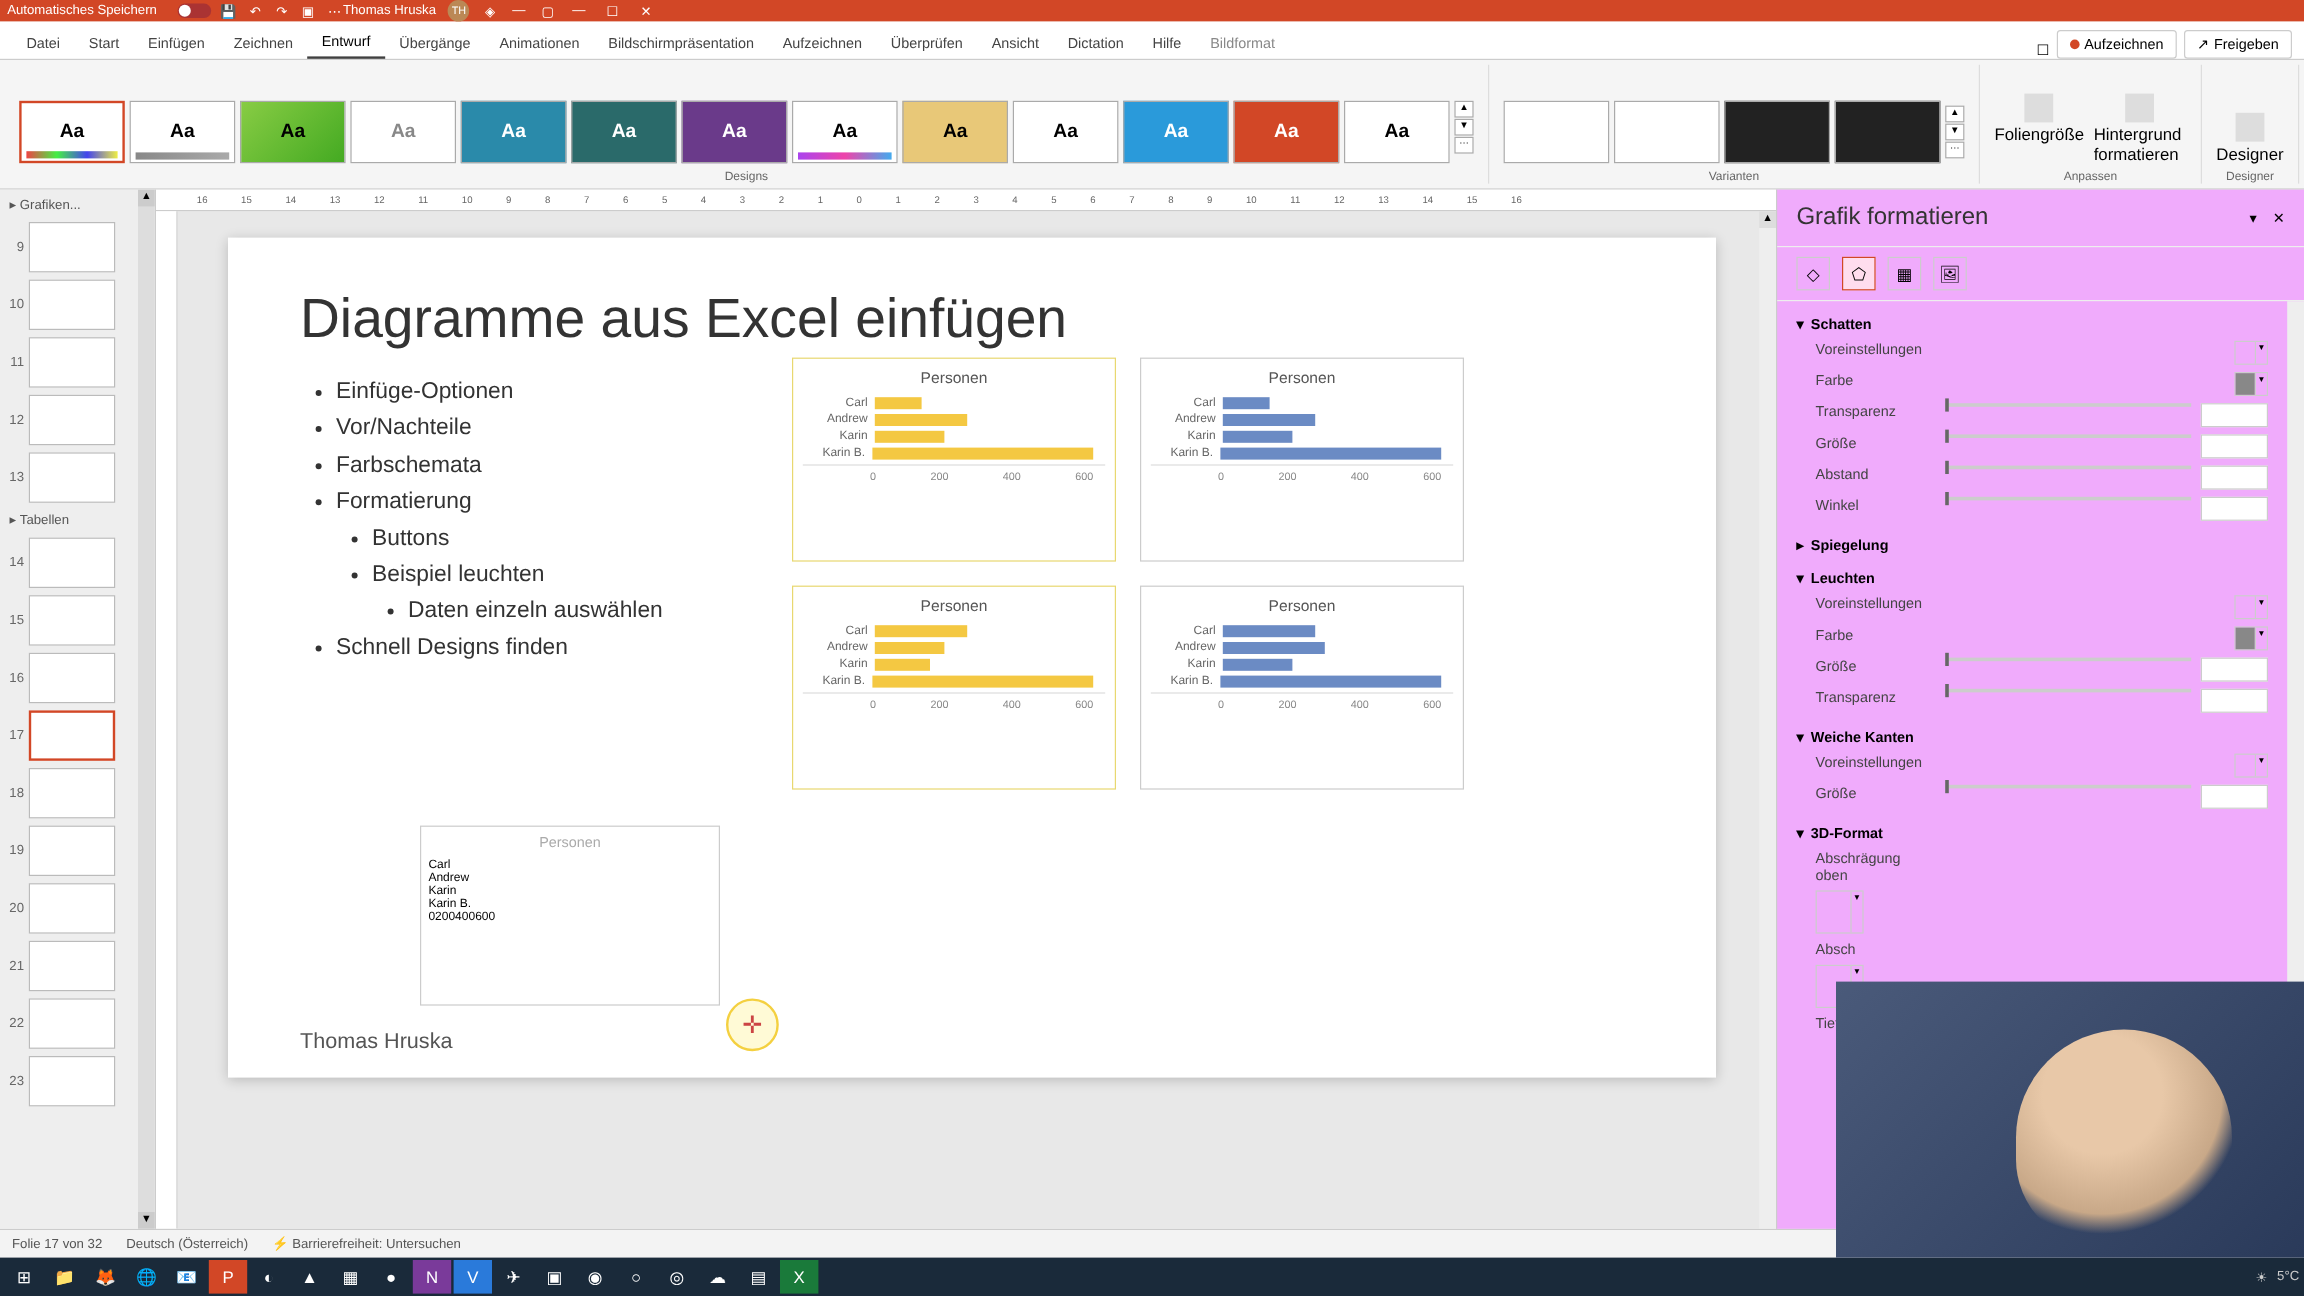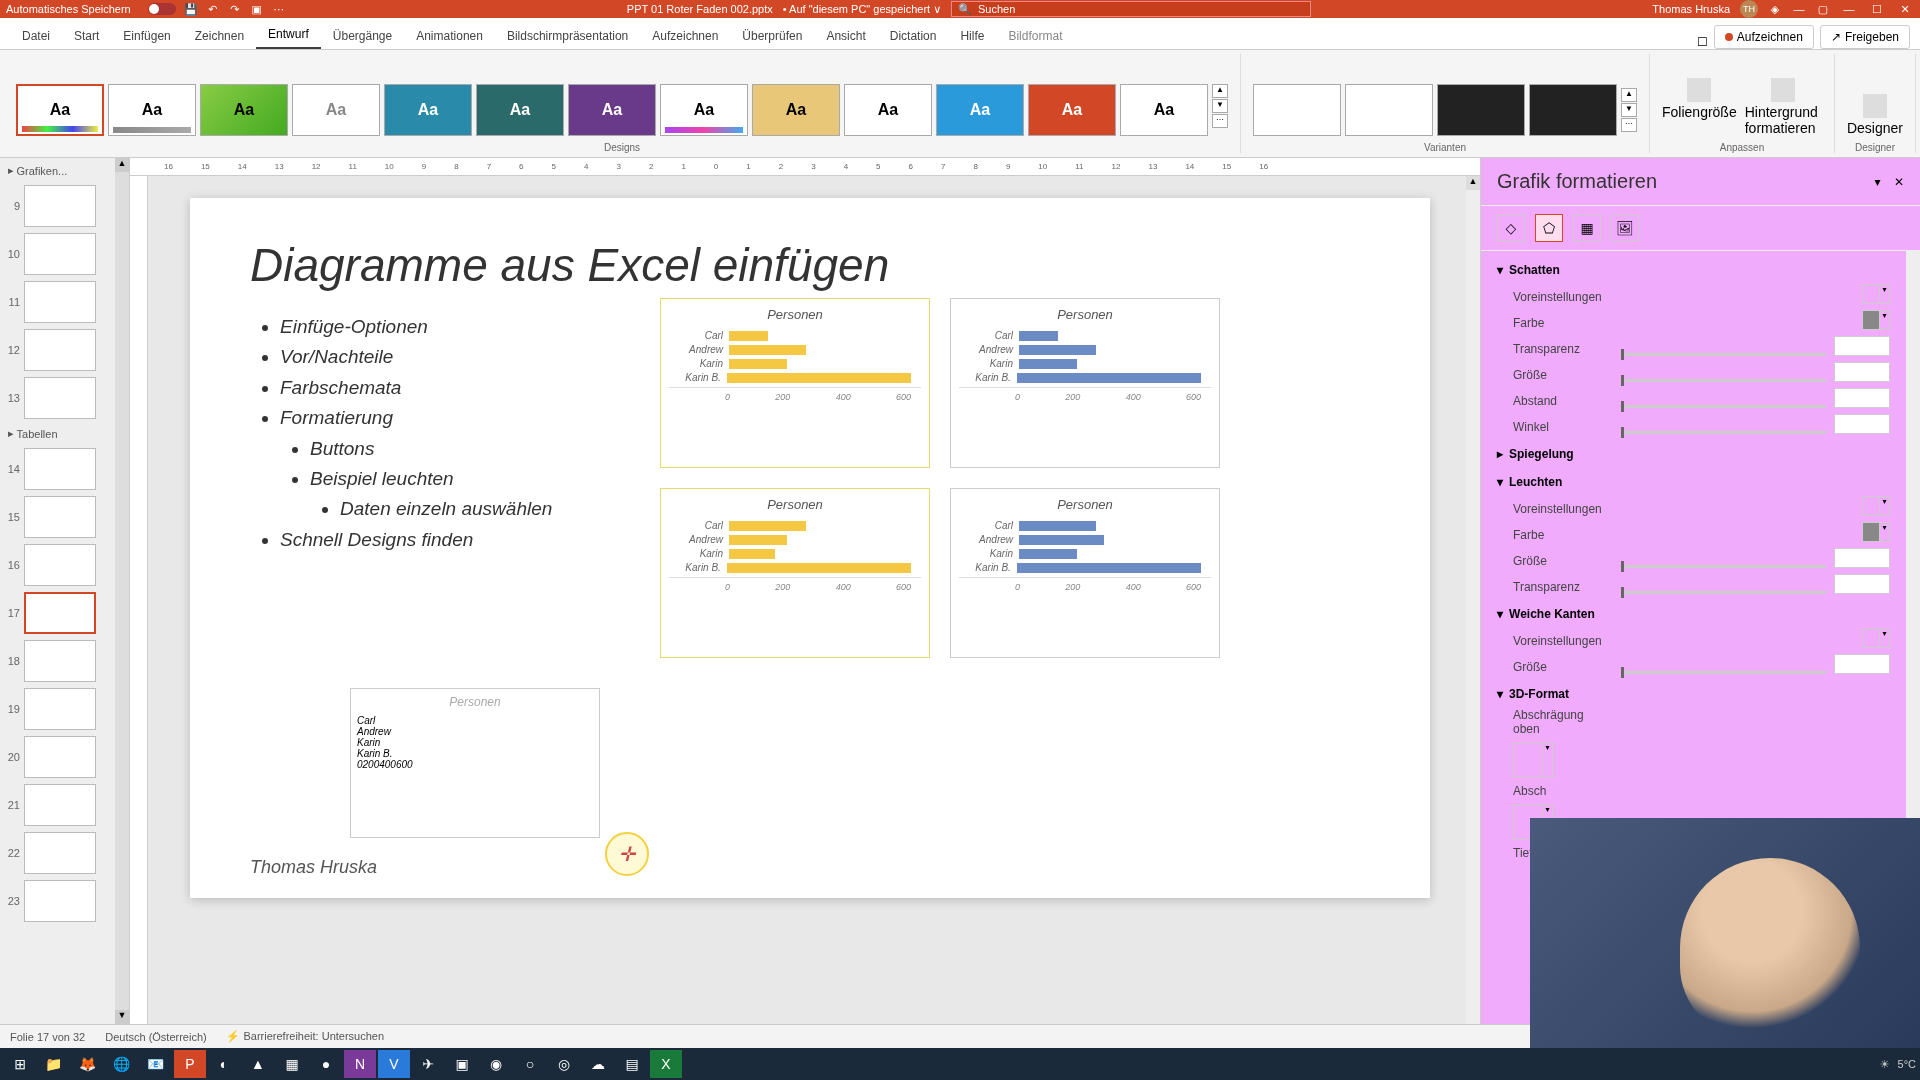--- a/index.html
+++ b/index.html
@@ -51,21 +51,21 @@
 .section-head { font-size: 11px; color: #555; padding: 2px 4px; display: flex; align-items: center; gap: 3px; }
 .slide-thumb-row { display: flex; align-items: center; gap: 4px; margin: 6px 0; }
 .slide-num { width: 16px; font-size: 11px; color: #666; text-align: right; }
 .slide-thumb { width: 72px; height: 42px; background: #fff; border: 1px solid #bbb; }
 .slide-thumb.active { border: 2px solid #d24726; }
 
 .canvas-area { flex: 1; background: #e8e8e8; position: relative; overflow: hidden; }
 .ruler-h { height: 18px; background: #fff; border-bottom: 1px solid #ccc; font-size: 8px; display: flex; align-items: center; padding-left: 20px; color: #666; }
 .ruler-h span { margin: 0 14px; }
 .ruler-v { width: 18px; background: #fff; border-right: 1px solid #ccc; position: absolute; left: 0; top: 18px; bottom: 0; }
-.slide-canvas { position: absolute; left: 60px; top: 40px; width: 1240px; height: 700px; background: #fff; box-shadow: 0 2px 10px rgba(0,0,0,0.2); padding: 40px 60px; font-style: italic; }
+.slide-canvas { position: absolute; left: 60px; top: 40px; width: 1240px; height: 700px; background: #fff; box-shadow: 0 2px 10px rgba(0,0,0,0.2); padding: 40px 60px; }
 .slide-title { font-size: 46px; color: #333; margin-bottom: 20px; }
 .slide-body { font-size: 19px; color: #333; line-height: 1.6; }
 .slide-body ul { list-style: disc; padding-left: 30px; }
 .slide-body ul ul { list-style: disc; }
 .slide-body ol { padding-left: 30px; }
 .slide-text { width: 360px; }
 .charts-grid { display: grid; grid-template-columns: 1fr 1fr; gap: 20px; position: absolute; left: 470px; top: 100px; }
 .mini-chart { width: 270px; height: 170px; border: 1px solid #ccc; padding: 8px; background: #fff; font-size: 11px; }
 .mini-chart.yellow-border { border: 1px solid #e8d870; }
 .mini-chart .ct { text-align: center; font-size: 13px; margin-bottom: 8px; color: #555; }
@@ -90,21 +90,21 @@
 
 .format-pane { width: 440px; background: #f0abfc; border-left: 1px solid #ccc; display: flex; flex-direction: column; font-size: 12px; }
 .format-pane-header { padding: 12px 16px; display: flex; align-items: center; justify-content: space-between; border-bottom: 1px solid #eee; }
 .format-pane-title { font-size: 20px; color: #333; }
 .format-pane-icons { display: flex; gap: 10px; padding: 8px 16px; border-bottom: 1px solid #eee; }
 .fp-icon { width: 28px; height: 28px; border: 1px solid #ccc; display: flex; align-items: center; justify-content: center; font-size: 14px; }
 .fp-icon.active { border-color: #d24726; background: #fde; }
 .format-pane-body { flex: 1; overflow-y: auto; padding: 8px 16px; }
 .fp-section { margin-bottom: 6px; }
 .fp-section-head { display: flex; align-items: center; gap: 6px; font-weight: bold; padding: 4px 0; cursor: pointer; }
-.fp-row { display: flex; align-items: flex-end; padding: 3px 0 3px 16px; gap: 8px; }
+.fp-row { display: flex; align-items: flex-start; padding: 3px 0 3px 16px; gap: 8px; }
 .fp-row label { width: 100px; color: #444; }
 .fp-slider { flex: 1; height: 3px; background: #ccc; position: relative; }
 .fp-slider::before { content: ''; position: absolute; left: 0; top: -4px; width: 3px; height: 11px; background: #666; }
 .fp-input { width: 56px; height: 20px; border: 1px solid #ccc; font-size: 11px; }
 .fp-combo { width: 28px; height: 20px; border: 1px solid #ccc; display: flex; }
 .fp-combo .sw { flex: 1; }
 .fp-combo .dd { width: 10px; border-left: 1px solid #ccc; font-size: 8px; text-align: center; }
 .fp-scroll { width: 14px; background: #eee; }
 
 
@@ -128,28 +128,20 @@
   <div class="left">
     <div class="auto-save">
       <span>Automatisches Speichern</span>
       <div class="toggle"></div>
     </div>
     <span class="qat-icon">💾</span>
     <span class="qat-icon">↶</span>
     <span class="qat-icon">↷</span>
     <span class="qat-icon">▣</span>
     <span class="qat-icon">⋯</span>
-  </div>
-  <div class="center">
-    <span>PPT 01 Roter Faden 002.pptx</span>
-    <span>• Auf "diesem PC" gespeichert ∨</span>
-    <div class="search-box">
-      <span>🔍</span>
-      <span textcontent="Suchen">Suchen</span>
-    </div>
   </div>
   <div class="right">
     <span>Thomas Hruska</span>
     <div class="user-badge">TH</div>
     <span class="qat-icon">◈</span>
     <span class="qat-icon">—</span>
     <span class="qat-icon">▢</span>
     <span class="win-btn">—</span>
     <span class="win-btn">☐</span>
     <span class="win-btn">✕</span>

